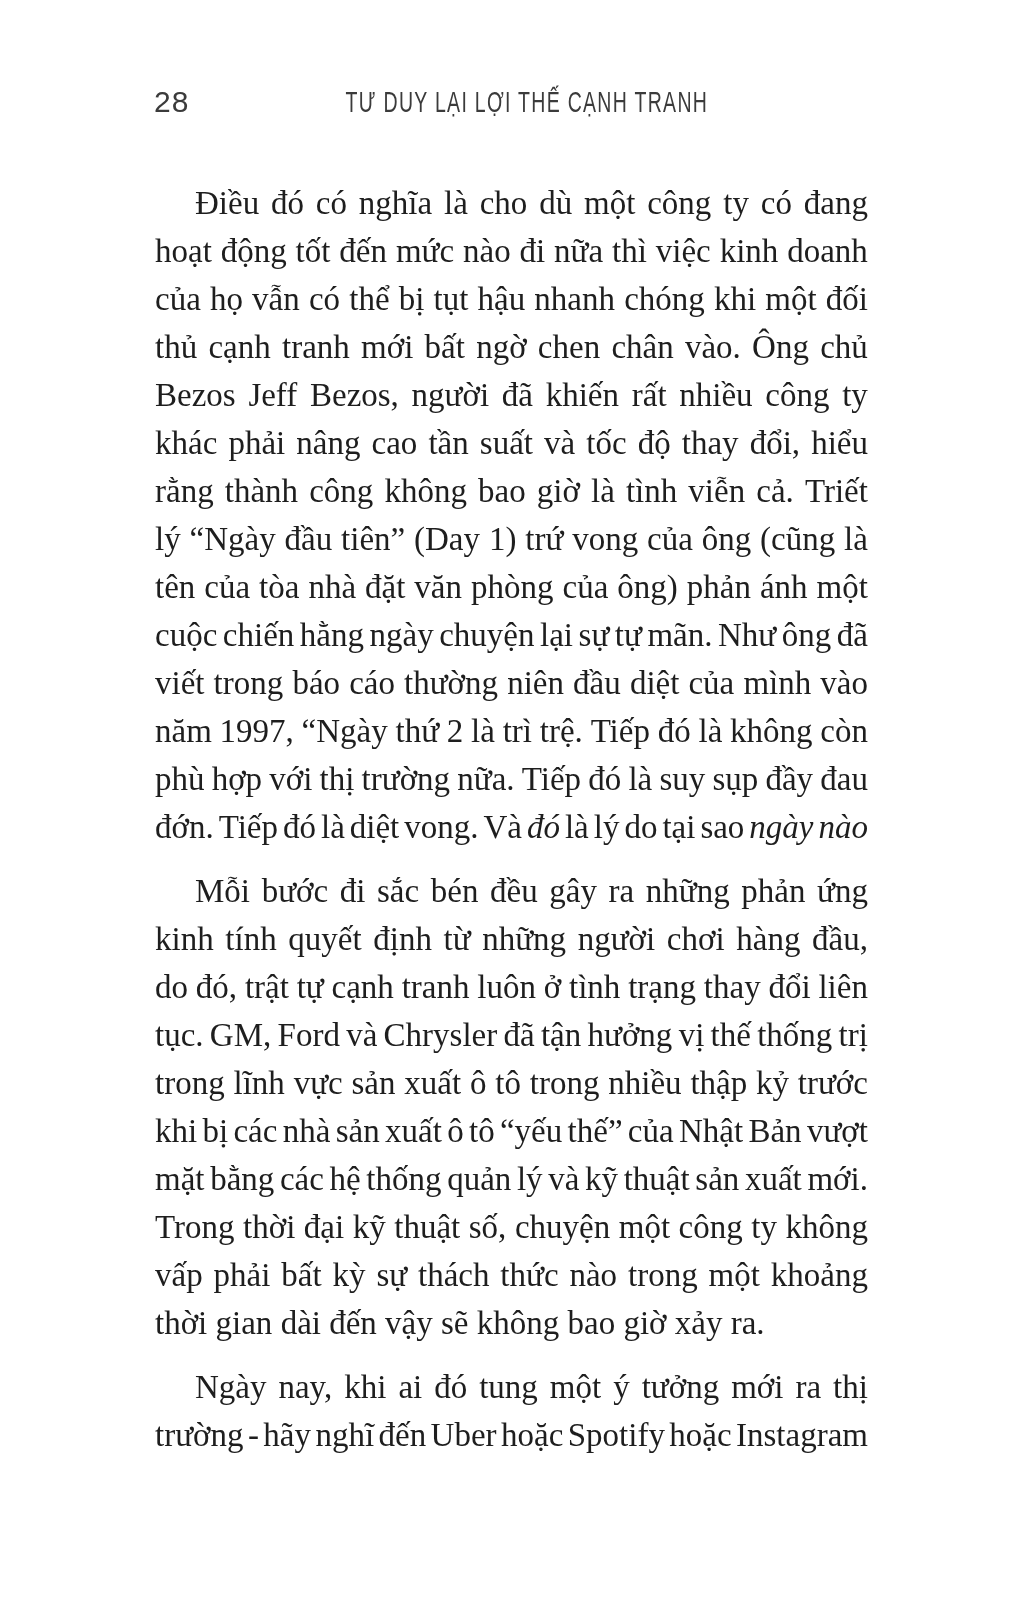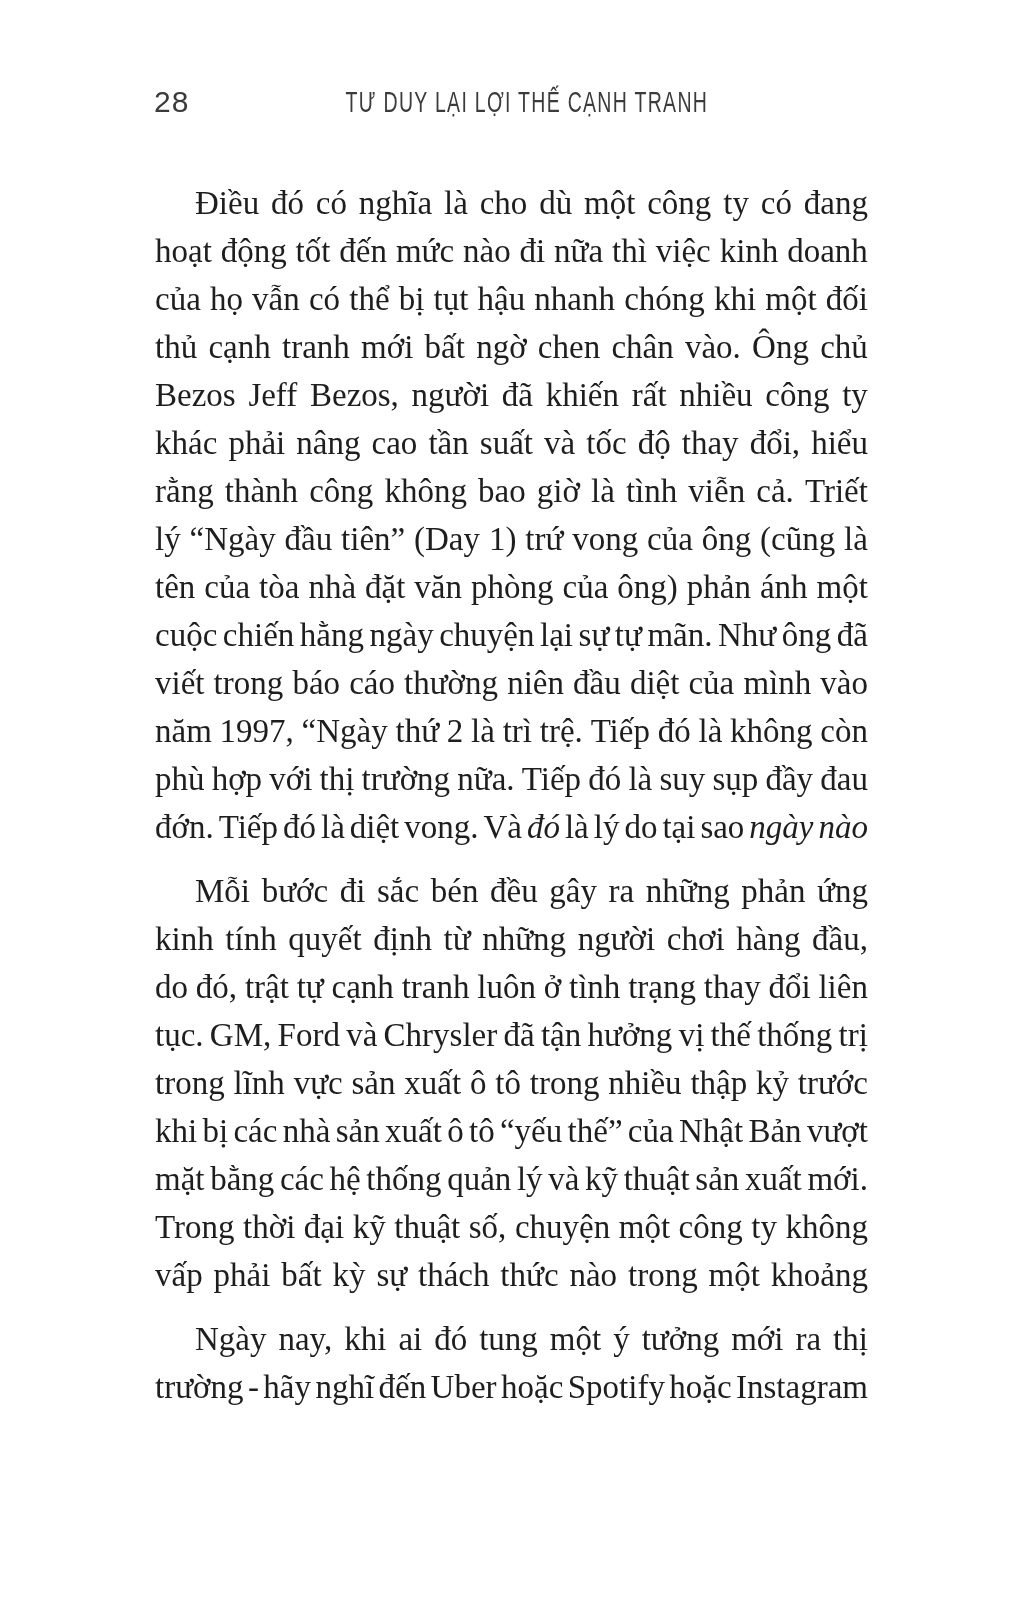--- a/index.html
+++ b/index.html
@@ -403,20 +403,21 @@
           <span class="w">bất</span>
           <span class="w">kỳ</span>
           <span class="w">sự</span>
           <span class="w">thách</span>
           <span class="w">thức</span>
           <span class="w">nào</span>
           <span class="w">trong</span>
           <span class="w">một</span>
           <span class="w">khoảng</span>
         </div>
+        <div class="line"><span class="w">thời</span> <span class="w">gian</span> <span class="w">dài</span> <span class="w">đến</span> <span class="w">vậy</span> <span class="w">sẽ</span> <span class="w">không</span> <span class="w">bao</span> <span class="w">giờ</span> <span class="w">xảy</span> <span class="w">ra.</span></div>
       </div>
       <div class="paragraph">
         <div class="line justify indent">
           <span class="w">Ngày</span>
           <span class="w">nay,</span>
           <span class="w">khi</span>
           <span class="w">ai</span>
           <span class="w">đó</span>
           <span class="w">tung</span>
           <span class="w">một</span>

